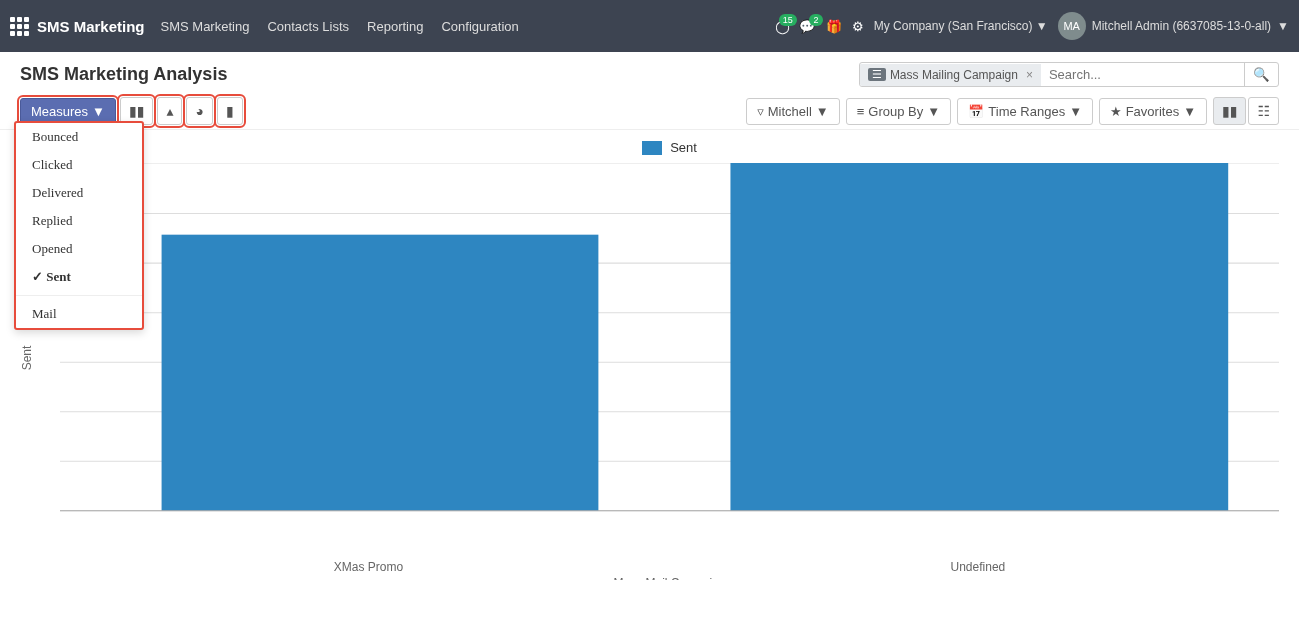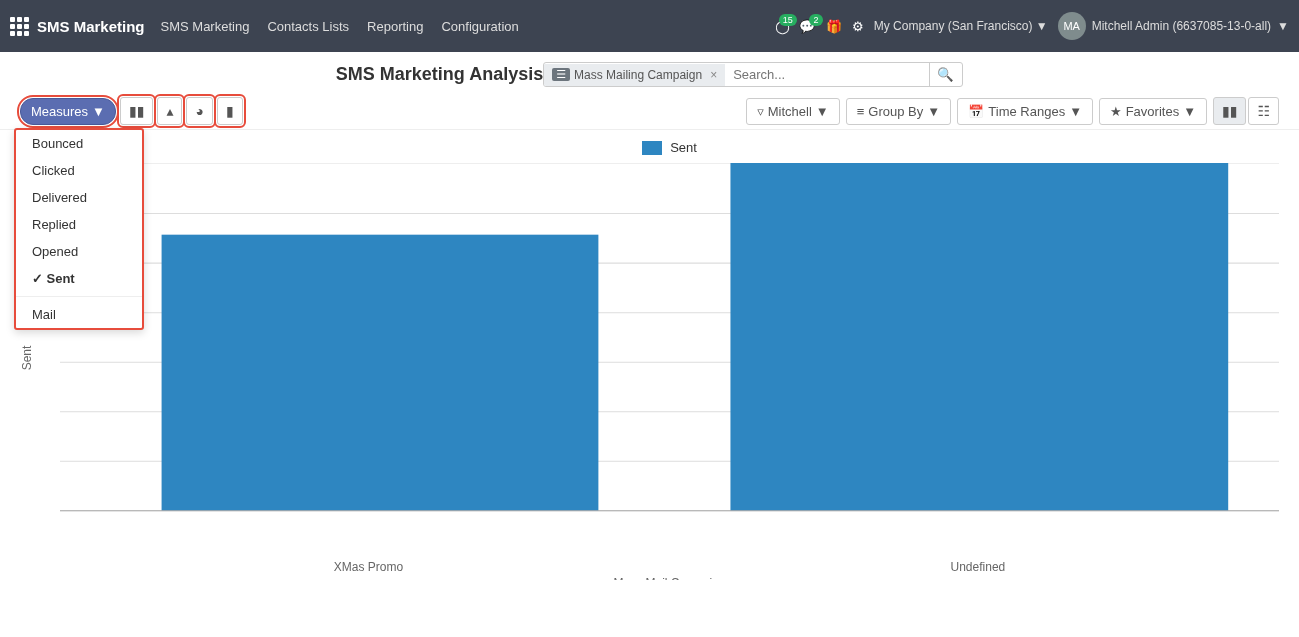--- a/index.html
+++ b/index.html
@@ -25,21 +25,21 @@
     .badge-count { position: absolute; top: -5px; right: -7px; background: #e74c3c; color: #fff; font-size: 9px; border-radius: 10px; padding: 1px 4px; min-width: 14px; text-align: center; }
     .badge-count.green { background: #27ae60; }
     .company-btn { background: transparent; border: none; color: #ddd; cursor: pointer; font-size: 12px; }
     .user-btn { display: flex; align-items: center; gap: 6px; background: transparent; border: none; color: #ddd; cursor: pointer; font-size: 12px; }
     .user-avatar { width: 28px; height: 28px; border-radius: 50%; background: #7f8c8d; overflow: hidden; display: flex; align-items: center; justify-content: center; font-size: 11px; color: #fff; }
 
     
     .page-header {
       display: flex;
       align-items: center;
-      justify-content: center;
+      justify-content: space-between;
       padding: 10px 20px 6px 20px;
     }
     .page-title { font-size: 18px; font-weight: 600; color: #333; }
 
     
     .search-bar {
       display: flex;
       align-items: center;
       border: 1px solid #ccc;
       border-radius: 3px;
@@ -69,21 +69,21 @@
       padding: 4px 20px;
       border-bottom: 1px solid #eee;
     }
     .toolbar-left { display: flex; align-items: center; gap: 4px; }
     .toolbar-right { display: flex; align-items: center; gap: 6px; }
 
     .btn-measures {
       background: #5b6db1;
       color: #fff;
       border: 1px solid #4a5a9a;
-      border-radius: 13px;
+      border-radius: 3px;
       padding: 5px 10px;
       cursor: pointer;
       font-size: 13px;
       display: flex;
       align-items: center;
       gap: 4px;
       outline: 2px solid #e74c3c;
       outline-offset: 1px;
     }
     .btn-icon {
@@ -119,28 +119,29 @@
       padding: 5px 8px;
       cursor: pointer;
       color: #555;
       font-size: 14px;
     }
     .view-btn.active { background: #e9ecef; }
 
     
     .measures-dropdown {
       position: absolute;
-      top: 128px;
+      top: 121px;
       left: 14px;
       background: #fff;
       border: 2px solid #e74c3c;
       border-radius: 3px;
       min-width: 130px;
       z-index: 100;
       box-shadow: 0 3px 8px rgba(0,0,0,0.15);
+      font-family: Liberation Serif, serif;
     }
     .measures-dropdown .menu-item {
       padding: 6px 16px;
       cursor: pointer;
       font-size: 13px;
       color: #333;
     }
     .measures-dropdown .menu-item.checked { font-weight: bold; }
     .measures-dropdown .menu-item.checked::before { content: "✓ "; }
 

